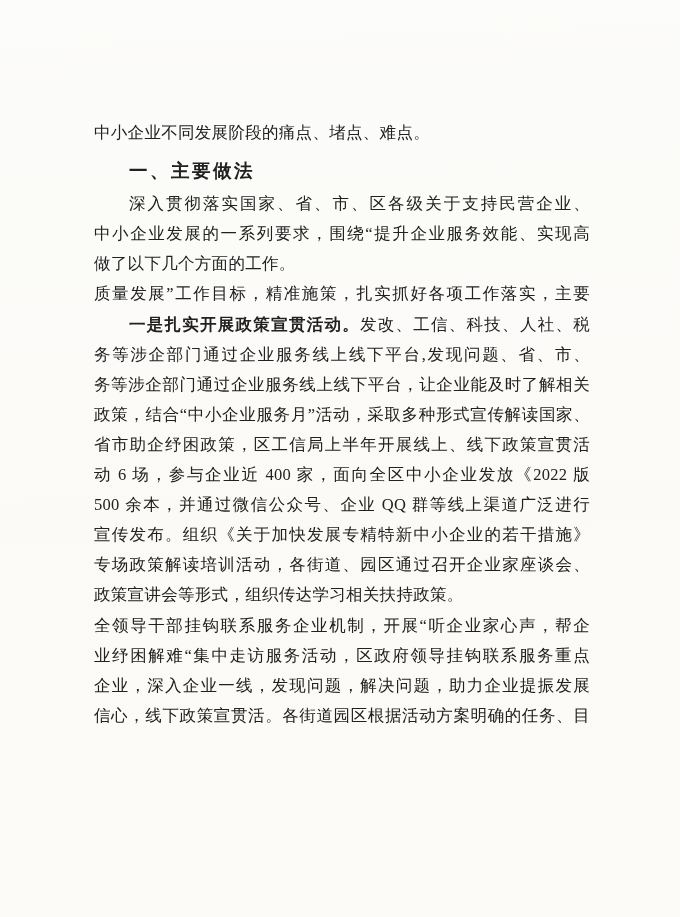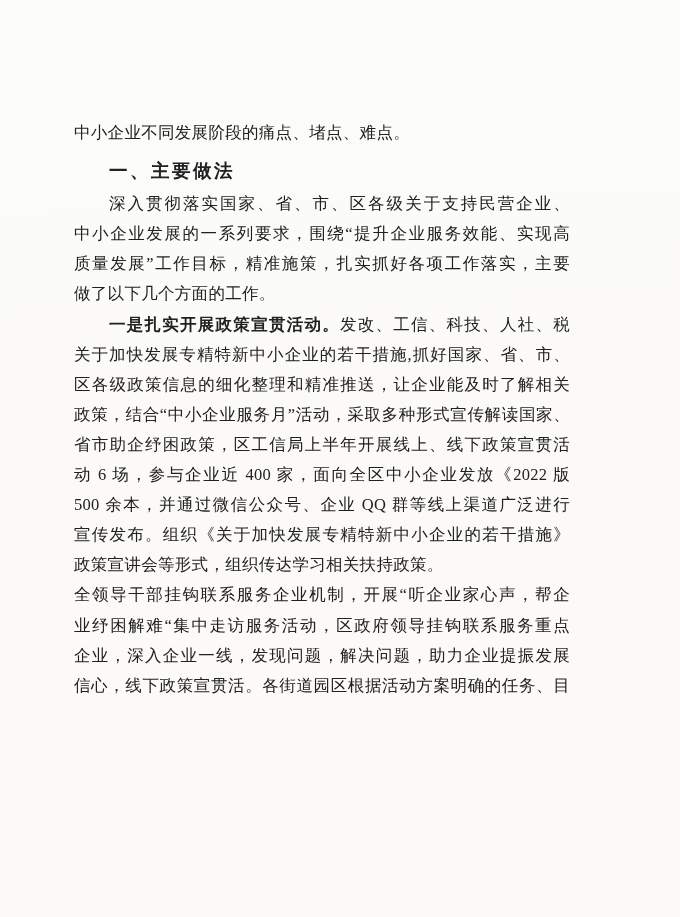--- a/index.html
+++ b/index.html
@@ -8,21 +8,21 @@
     width:680px;height:917px;
     margin:0;
     background:#fcfbf8;
     background-image:linear-gradient(178deg, #fcfcfa 0%, #fbfaf7 55%, #fcfbf8 100%);
     color:#212121;
     font-family:"Liberation Serif","DejaVu Serif",serif;
     overflow:hidden;
   }
   .doc{
     position:absolute;
-    left:74px;top:118px;width:496px;
+    left:94px;top:118px;width:496px;
   }
   .ln{
     height:30.1px;
     line-height:30.1px;
     font-size:16.5px;
     text-align:justify;
     text-align-last:left;
     letter-spacing:0.3px;
     white-space:nowrap;
   }
@@ -55,38 +55,38 @@
     </div>
 
     <div class="ln fill ind">
       <span>深入贯彻落实国家、省、市、区各级关于支持民营企业、</span>
     </div>
 
     <div class="ln fill">
       <span>中小企业发展的一系列要求，围绕“提升企业服务效能、实现高</span>
     </div>
 
+    <div class="ln">
+      <span>做了以下几个方面的工作。</span>
+    </div>
+
     <div class="ln fill">
       <span>质量发展”工作目标，精准施策，扎实抓好各项工作落实，主要</span>
-    </div>
-
-    <div class="ln">
-      <span>做了以下几个方面的工作。</span>
     </div>
 
     <div class="ln fill ind">
       <span class="lead">一是扎实开展政策宣贯活动。</span><span>发改、工信、科技、人社、税</span>
     </div>
 
     <div class="ln fill">
-      <span>关于加快发展专精特新中小企业的若干措施,抓好国家、省、市、</span>
+      <span>务等涉企部门通过企业服务线上线下平台,发现问题、省、市、</span>
     </div>
 
     <div class="ln fill">
-      <span>区各级政策信息的细化整理和精准推送，让企业能及时了解相关</span>
+      <span>务等涉企部门通过企业服务线上线下平台，让企业能及时了解相关</span>
     </div>
 
     <div class="ln fill">
       <span>政策，结合“中小企业服务月”活动，采取多种形式宣传解读国家、</span>
     </div>
 
     <div class="ln fill">
       <span>省市助企纾困政策，区工信局上半年开展线上、线下政策宣贯活</span>
     </div>
 
@@ -96,20 +96,23 @@
 
 
     <div class="ln fill">
       <span>500 余本，并通过微信公众号、企业 QQ 群等线上渠道广泛进行</span>
     </div>
 
     <div class="ln fill">
       <span>宣传发布。组织《关于加快发展专精特新中小企业的若干措施》</span>
     </div>
 
+    <div class="ln fill">
+      <span>专场政策解读培训活动，各街道、园区通过召开企业家座谈会、</span>
+    </div>
 
     <div class="ln">
       <span>政策宣讲会等形式，组织传达学习相关扶持政策。</span>
     </div>
 
 
     <div class="ln fill">
       <span>全领导干部挂钩联系服务企业机制，开展“听企业家心声，帮企</span>
     </div>
 

